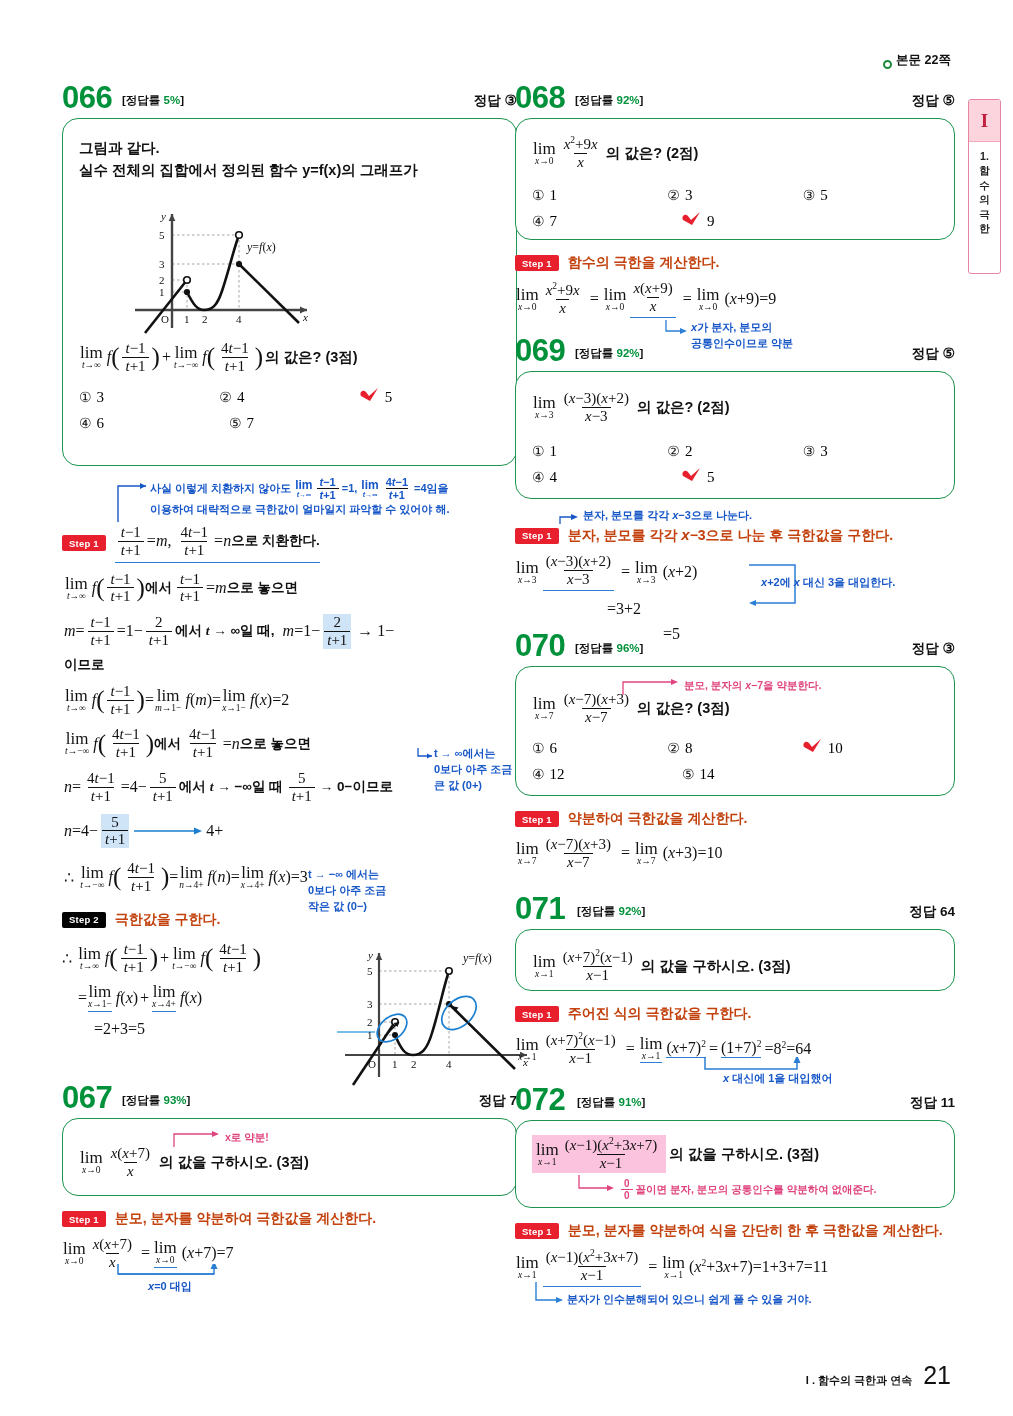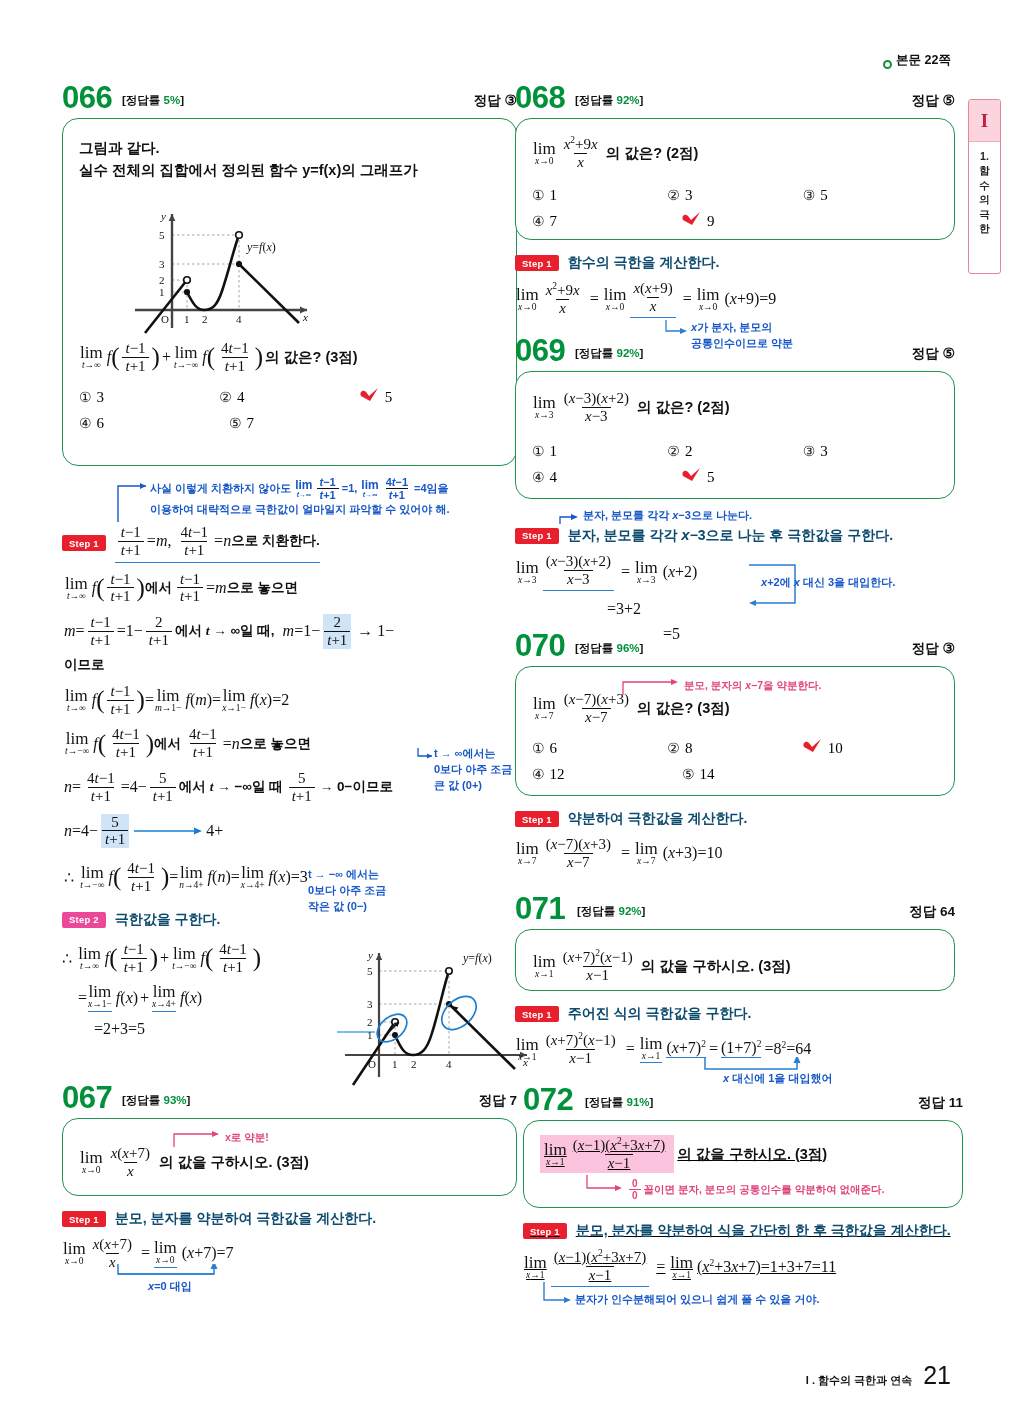--- a/index.html
+++ b/index.html
@@ -107,21 +107,21 @@
   .check-mark svg { position:absolute; left:-2px; top:-2px; }
 
   
   .step-line { display:flex; align-items:center; gap:9px; margin:14px 0 8px 0; }
   .step-badge {
     background:#e8202e; color:#fff; border-radius:2px;
     font-family:"Liberation Sans", sans-serif; font-size:9.5px; font-weight:bold;
     padding:2.5px 7px 2.5px 7px; letter-spacing:0.2px; white-space:nowrap;
   }
   .step-text {
-    font-family:"Liberation Sans", sans-serif; font-size:14px; font-weight:bold; color:#0c4a6e;
+    font-family:"Liberation Sans", sans-serif; font-size:14px; font-weight:bold; color:#c2410c;
   }
 
   
   .kr { font-family:"Liberation Sans", sans-serif; font-weight:bold; color:#111; }
   .qtext { font-family:"Liberation Sans", sans-serif; font-size:14.5px; font-weight:bold; color:#111; line-height:1.55; }
 
   
   .anno-blue {
     font-family:"Liberation Sans", sans-serif; font-size:11px; font-weight:bold;
     color:#1757c8; line-height:1.45;
@@ -484,21 +484,21 @@
           </span>
         <span style="margin-left:3px;"><span class="mi">f</span>(<span class="mi">n</span>)=</span>
         <span class="lim">
             <span class="lim-op">lim</span>
             <span class="lim-sub"><span class="mi">x</span>→4+</span>
           </span>
         <span style="margin-left:3px;"><span class="mi">f</span>(<span class="mi">x</span>)=3</span>
       </div>
 
       <div class="step-line" style="margin-top:16px;">
-        <span class="step-badge" style="background:#ec4899;">Step 2</span>
+        <span class="step-badge" style="background:#000000;">Step 2</span>
         <span class="step-text">극한값을 구한다.</span>
       </div>
 
       <div style="position:relative; height:152px;">
         <div style="position:absolute; left:0; top:4px;">
           <div class="math" style="display:flex; align-items:center;">
             <span style="margin-right:5px;">∴</span>
             <span class="lim">
                 <span class="lim-op">lim</span>
                 <span class="lim-sub"><span class="mi">t</span>→∞</span>
@@ -961,21 +961,21 @@
           <span style="margin:0 3px;">=8<sup class="exp">2</sup>=64</span>
         </div>
         <svg width="130" height="26" style="position:absolute; left:186px; top:26px;">
           <path d="M4,0 L4,12 L96,12 L96,0" stroke="#2a7fd4" stroke-width="1.5" fill="none"></path>
           <polygon points="96,-2 92.5,6 99.5,6" fill="#2a7fd4"></polygon>
         </svg>
         <span class="anno-blue math" style="position:absolute; left:208px; top:40px; font-size:11px;"><span class="mi">x</span> 대신에 1을 대입했어</span>
       </div>
     </div>
 
-    <div style="position:absolute; left:8px; top:1086px; width:440px;text-decoration:underline;">
+    <div style="position:absolute; left:0; top:1086px; width:440px;">
       <div class="prob-head">
         <span class="prob-num">072</span>
         <span class="prob-rate" style="left:62px;"><span>[정답률 </span><span class="pct">91%</span><span>]</span></span>
         <span class="prob-ans"><span>정답</span> <span>11</span></span>
       </div>
 
       <div class="qbox" style="height:88px; padding-top:14px;">
         <div class="math" style="display:flex; align-items:center;">
           <span class="hl-pink" style="display:inline-flex; align-items:center;">
             <span class="lim">

